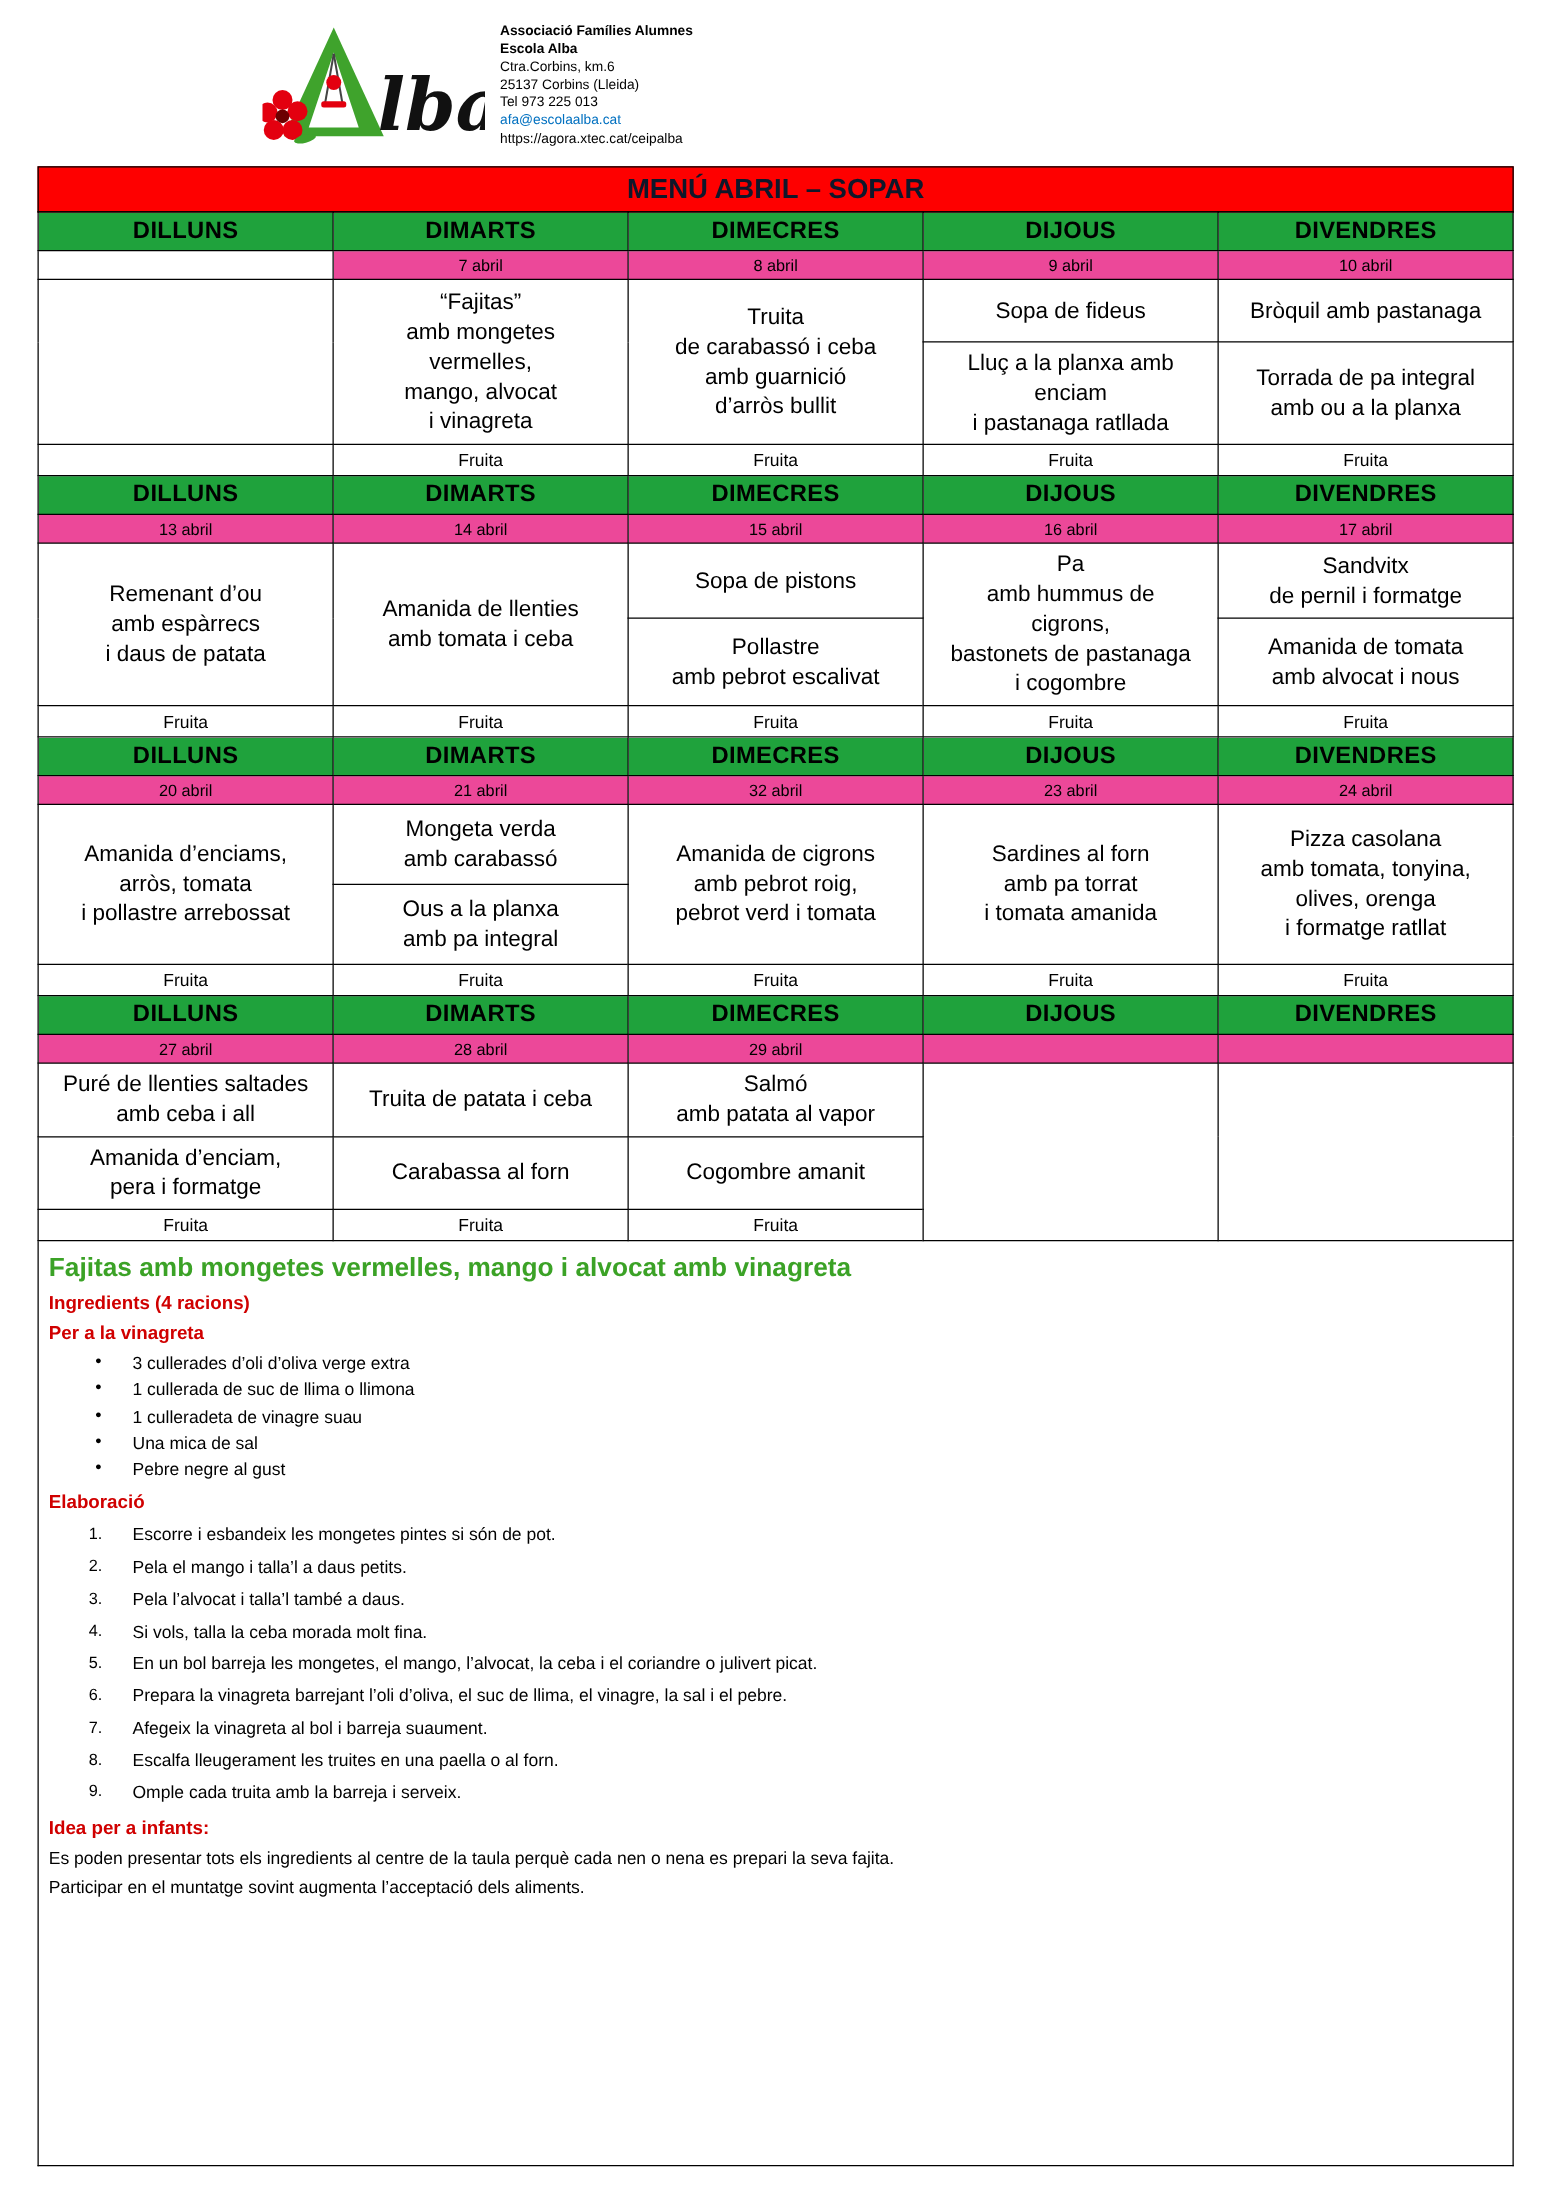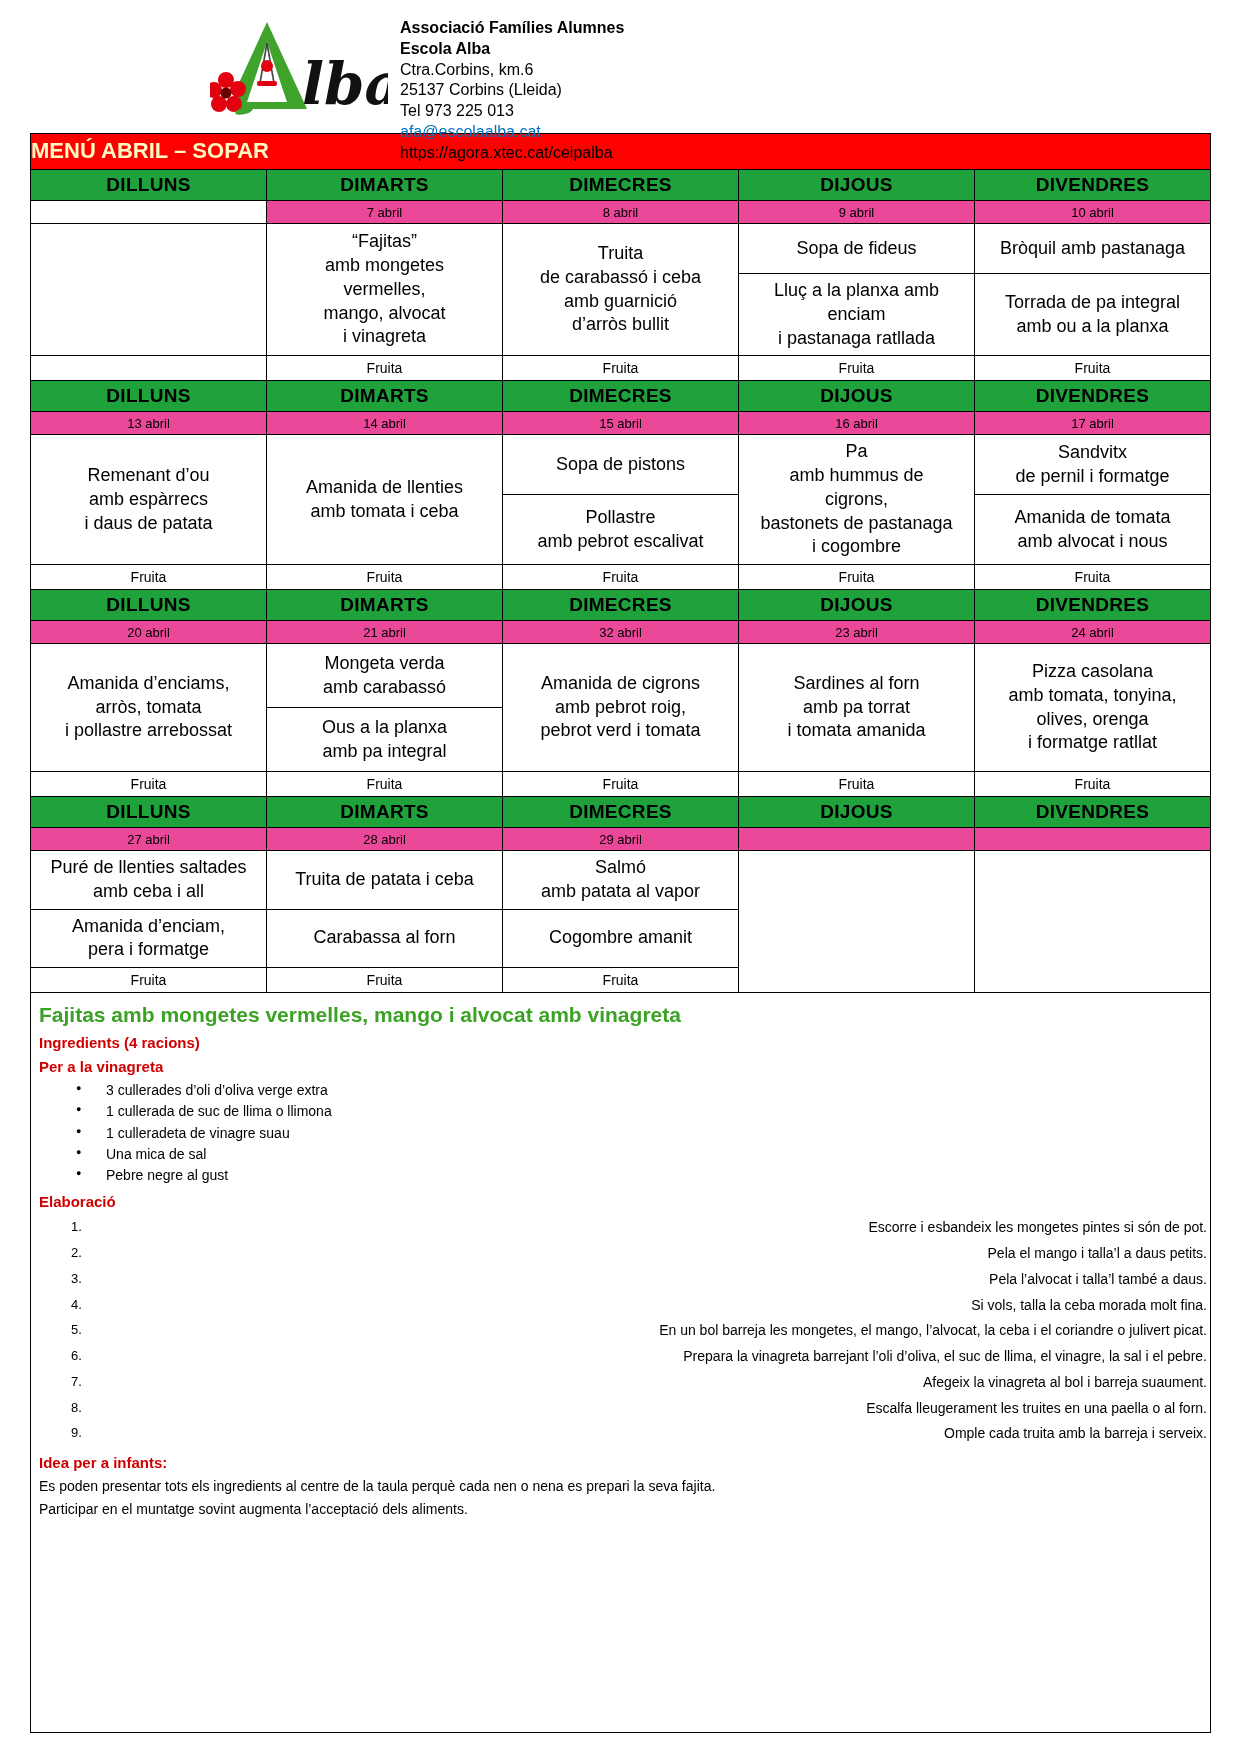--- a/index.html
+++ b/index.html
@@ -14,34 +14,34 @@
 
   
   .doc-header {
     height: 133px;
     padding: 16px 0 6px 210px;
     display: flex;
     gap: 12px;
     align-items: flex-start;
   }
   .logo { width: 178px; height: 102px; flex: 0 0 auto; }
-  .org-info { font-size: 16px; line-height: 1.3; padding-top: 2px; }
+  .org-info { font-size: 11px; line-height: 1.3; padding-top: 2px; }
   .org-info .bold { font-weight: bold; }
   .email-link { color: #0070C0; font-weight: normal; text-decoration: none; display: block; cursor: pointer; }
 
   
   .banner {
     margin: 0 30px;
     height: 37px;
     background: #FE0000;
     border: 1.5px solid #000;
-    color: #fef9c3;
+    color: #0f172a;
     font-size: 22px;
     font-weight: bold;
-    text-align: left;
+    text-align: center;
     line-height: 34px;
   }
 
   
   table.menu {
     width: 1181px;
     margin: -1px 30px 0 30px;
     border-collapse: collapse;
     table-layout: fixed;
   }
@@ -108,21 +108,20 @@
     top: 2px;
     font-size: 9px;
   }
   .recipe ol { counter-reset: step; }
   .recipe ol li {
     counter-increment: step;
     position: relative;
     padding-left: 67px;
     font-size: 14px;
     line-height: 1.84;
-    text-align: right;
   }
   .recipe ol li::before {
     content: counter(step) ".";
     position: absolute;
     left: 32px;
     font-size: 13px;
   }
   .recipe p { font-size: 14px; line-height: 1.5; margin: 2px 0; }
 </style>
 </head>

